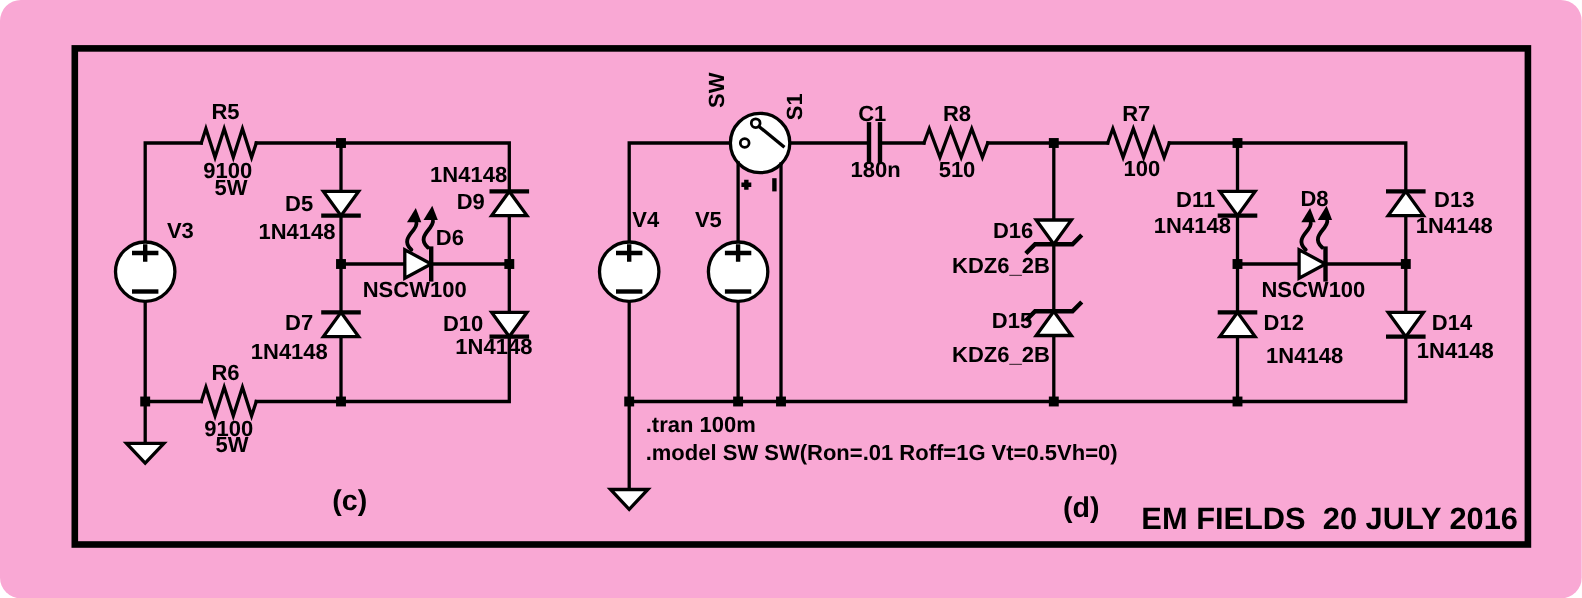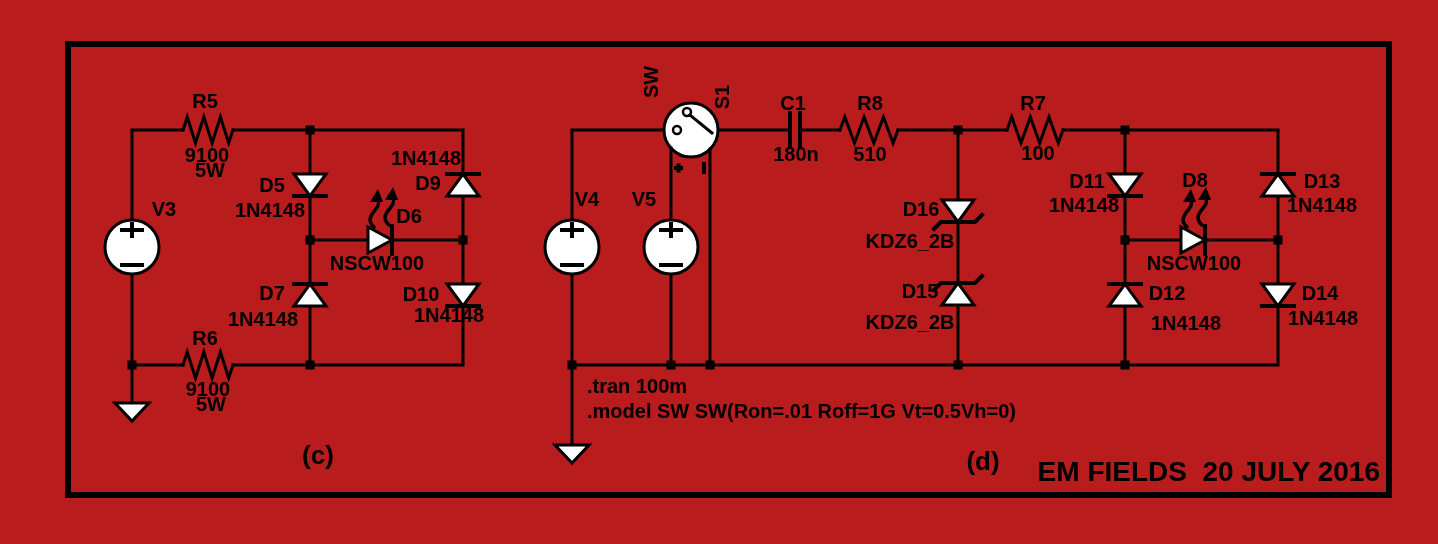--- a/index.html
+++ b/index.html
@@ -1,16 +1,16 @@
 <!DOCTYPE html>
 <html><head>
 <meta charset="utf-8">
 <style>
   html,body{margin:0;padding:0;background:#ffffff;}
-  .stage{width:1438px;height:544px;position:relative;background:#b91c1c;}
+  .stage{width:1438px;height:544px;position:relative;background:#f9a8d4;border-radius:19px;}
   svg{display:block;}
   .w{stroke:#000;stroke-width:3;fill:none;stroke-linecap:square;}
   .sym{stroke:#000;stroke-width:3;fill:#fff;stroke-linejoin:miter;}
   .bar{stroke:#000;stroke-width:4;fill:none;stroke-linecap:square;}
   .thin{stroke:#000;stroke-width:2.5;fill:#fff;}
   .mark{stroke:#000;stroke-width:4;fill:none;stroke-linecap:butt;}
   .arr{stroke:#000;stroke-width:3.5;fill:none;stroke-linecap:round;}
   .head{fill:#000;stroke:none;}
   .dot{fill:#000;stroke:none;}
   .t{font:bold 20px "Liberation Sans",sans-serif;fill:#000;}

